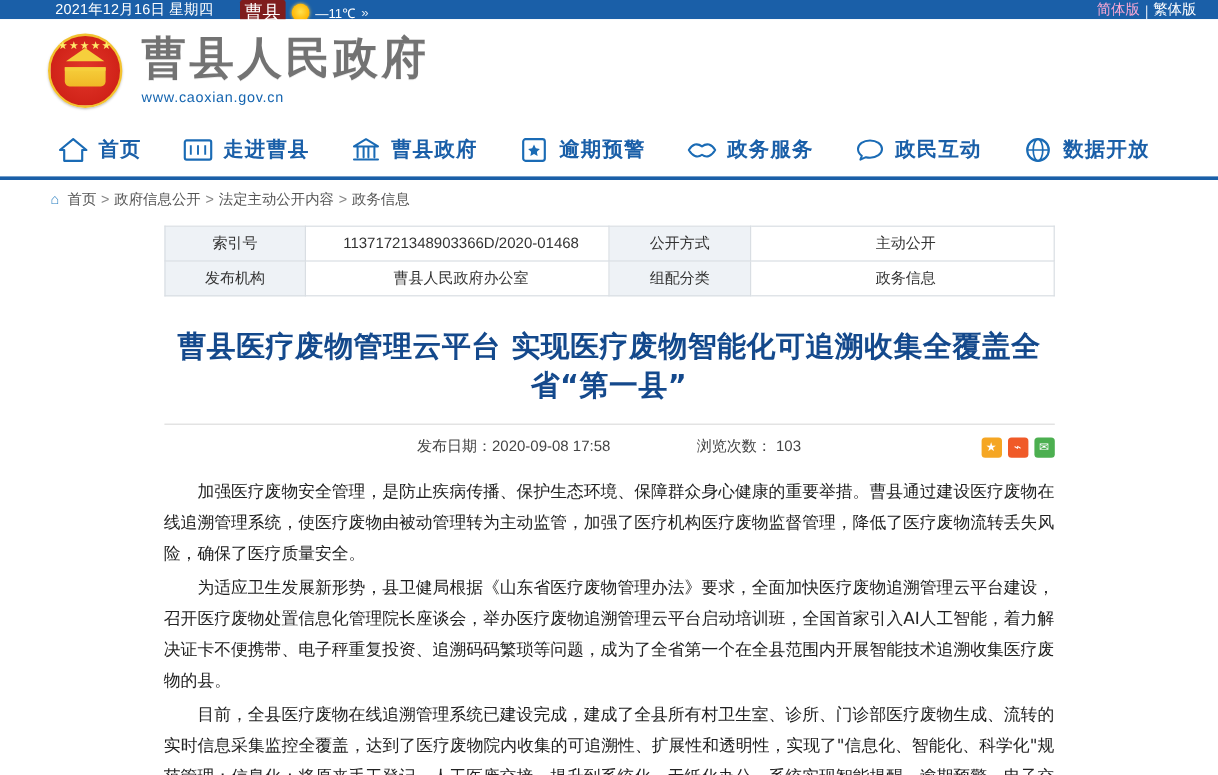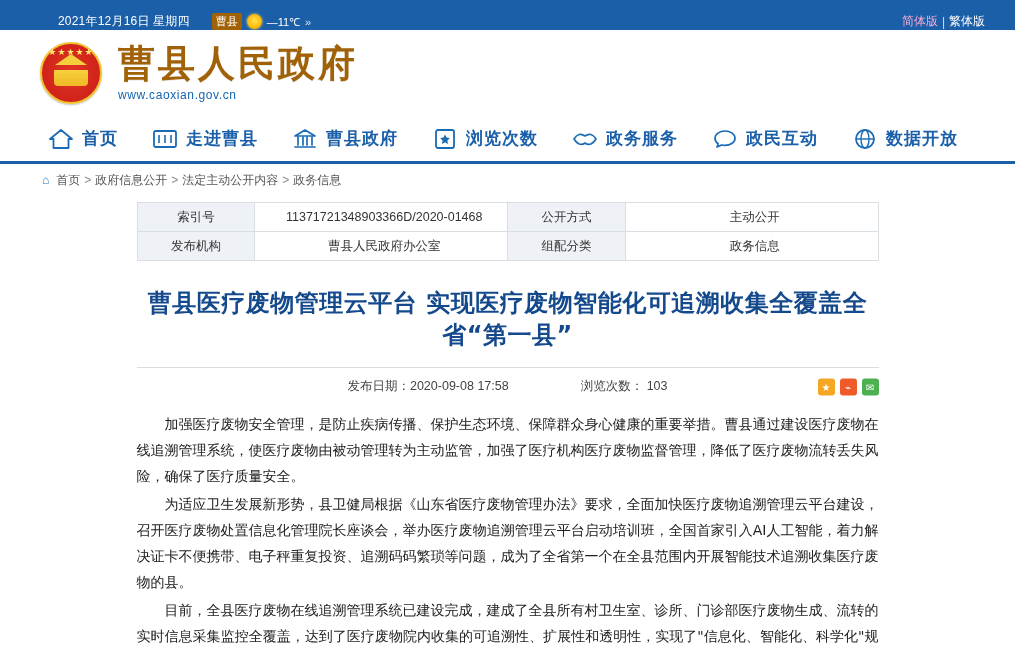--- a/index.html
+++ b/index.html
@@ -7,39 +7,39 @@
     margin: 0; padding: 0;
     width: 1015px; height: 646px;
     background: #ffffff;
     font-family: "Liberation Sans", sans-serif;
     overflow: hidden;
   }
   body { position: relative; }
 
   
   .topbar {
-    height: 30px;
+    height: 16px;
     background: #1a5fa8;
     color: #ffffff;
     display: flex;
-    align-items: flex-end;
-    padding: 0 30px;
+    align-items: flex-start;
+    padding: 0 18px;
     font-size: 12px;
   }
   .topbar .date { margin-left: 28px; letter-spacing: .2px; }
   .topbar .weather {
     margin-left: 22px;
     display: flex;
     align-items: center;
     gap: 5px;
   }
   .weather .city {
-    background: #a16207;
+    background: #7f1d1d;
     color: #fff;
-    font-size: 11px;
+    font-size: 15px;
     padding: 1px 4px;
     border-radius: 2px;
   }
   .weather .sun {
     width: 15px; height: 15px;
     border-radius: 50%;
     background: radial-gradient(circle at 50% 45%, #ffe14d 0%, #ffb400 70%, #ff9900 100%);
     box-shadow: 0 0 3px #ffd54a;
     display: inline-block;
   }
@@ -97,21 +97,21 @@
     transform: translateX(-50%);
     color: #ffe96a;
     font-size: 9px;
     letter-spacing: 1px;
   }
   .titleblock { margin-left: 16px; }
   .gov-title {
     font-family: Liberation Serif, serif;
     font-size: 37px;
     font-weight: bold;
-    color: #a16207;
+    color: #737373;
     letter-spacing: 3px;
     line-height: 1.1;
     text-shadow: 0 1px 0 rgba(0,0,0,.08);
   }
   .gov-url {
     font-size: 12px;
     color: #1565b0;
     letter-spacing: .6px;
     margin-top: 4px;
     font-family: "Liberation Sans", sans-serif;
@@ -320,21 +320,21 @@
     <span>曹县政府</span>
   </div>
 
   <div class="nav-item">
     <span class="nav-icon">
       <svg width="26" height="24" viewBox="0 0 26 24">
           <rect x="4" y="3" width="18" height="18" rx="2" fill="none" stroke="#1a6bb5" stroke-width="1.8"></rect>
           <path d="M13 7.5l1.5 3.1 3.4.5-2.5 2.4.6 3.4-3-1.6-3 1.6.6-3.4-2.5-2.4 3.4-.5z" fill="#1a6bb5"></path>
         </svg>
     </span>
-    <span>浏览次数</span>
+    <span>逾期预警</span>
   </div>
 
   <div class="nav-item">
     <span class="nav-icon">
       <svg width="26" height="24" viewBox="0 0 26 24">
           <path d="M2 12c3-5 7-6 11-3 4-3 8-2 11 3-3 5-7 7-11 4-4 3-8 1-11-4z" fill="none" stroke="#1a6bb5" stroke-width="1.7" stroke-linejoin="round"></path>
         </svg>
     </span>
     <span>政务服务</span>
   </div>

